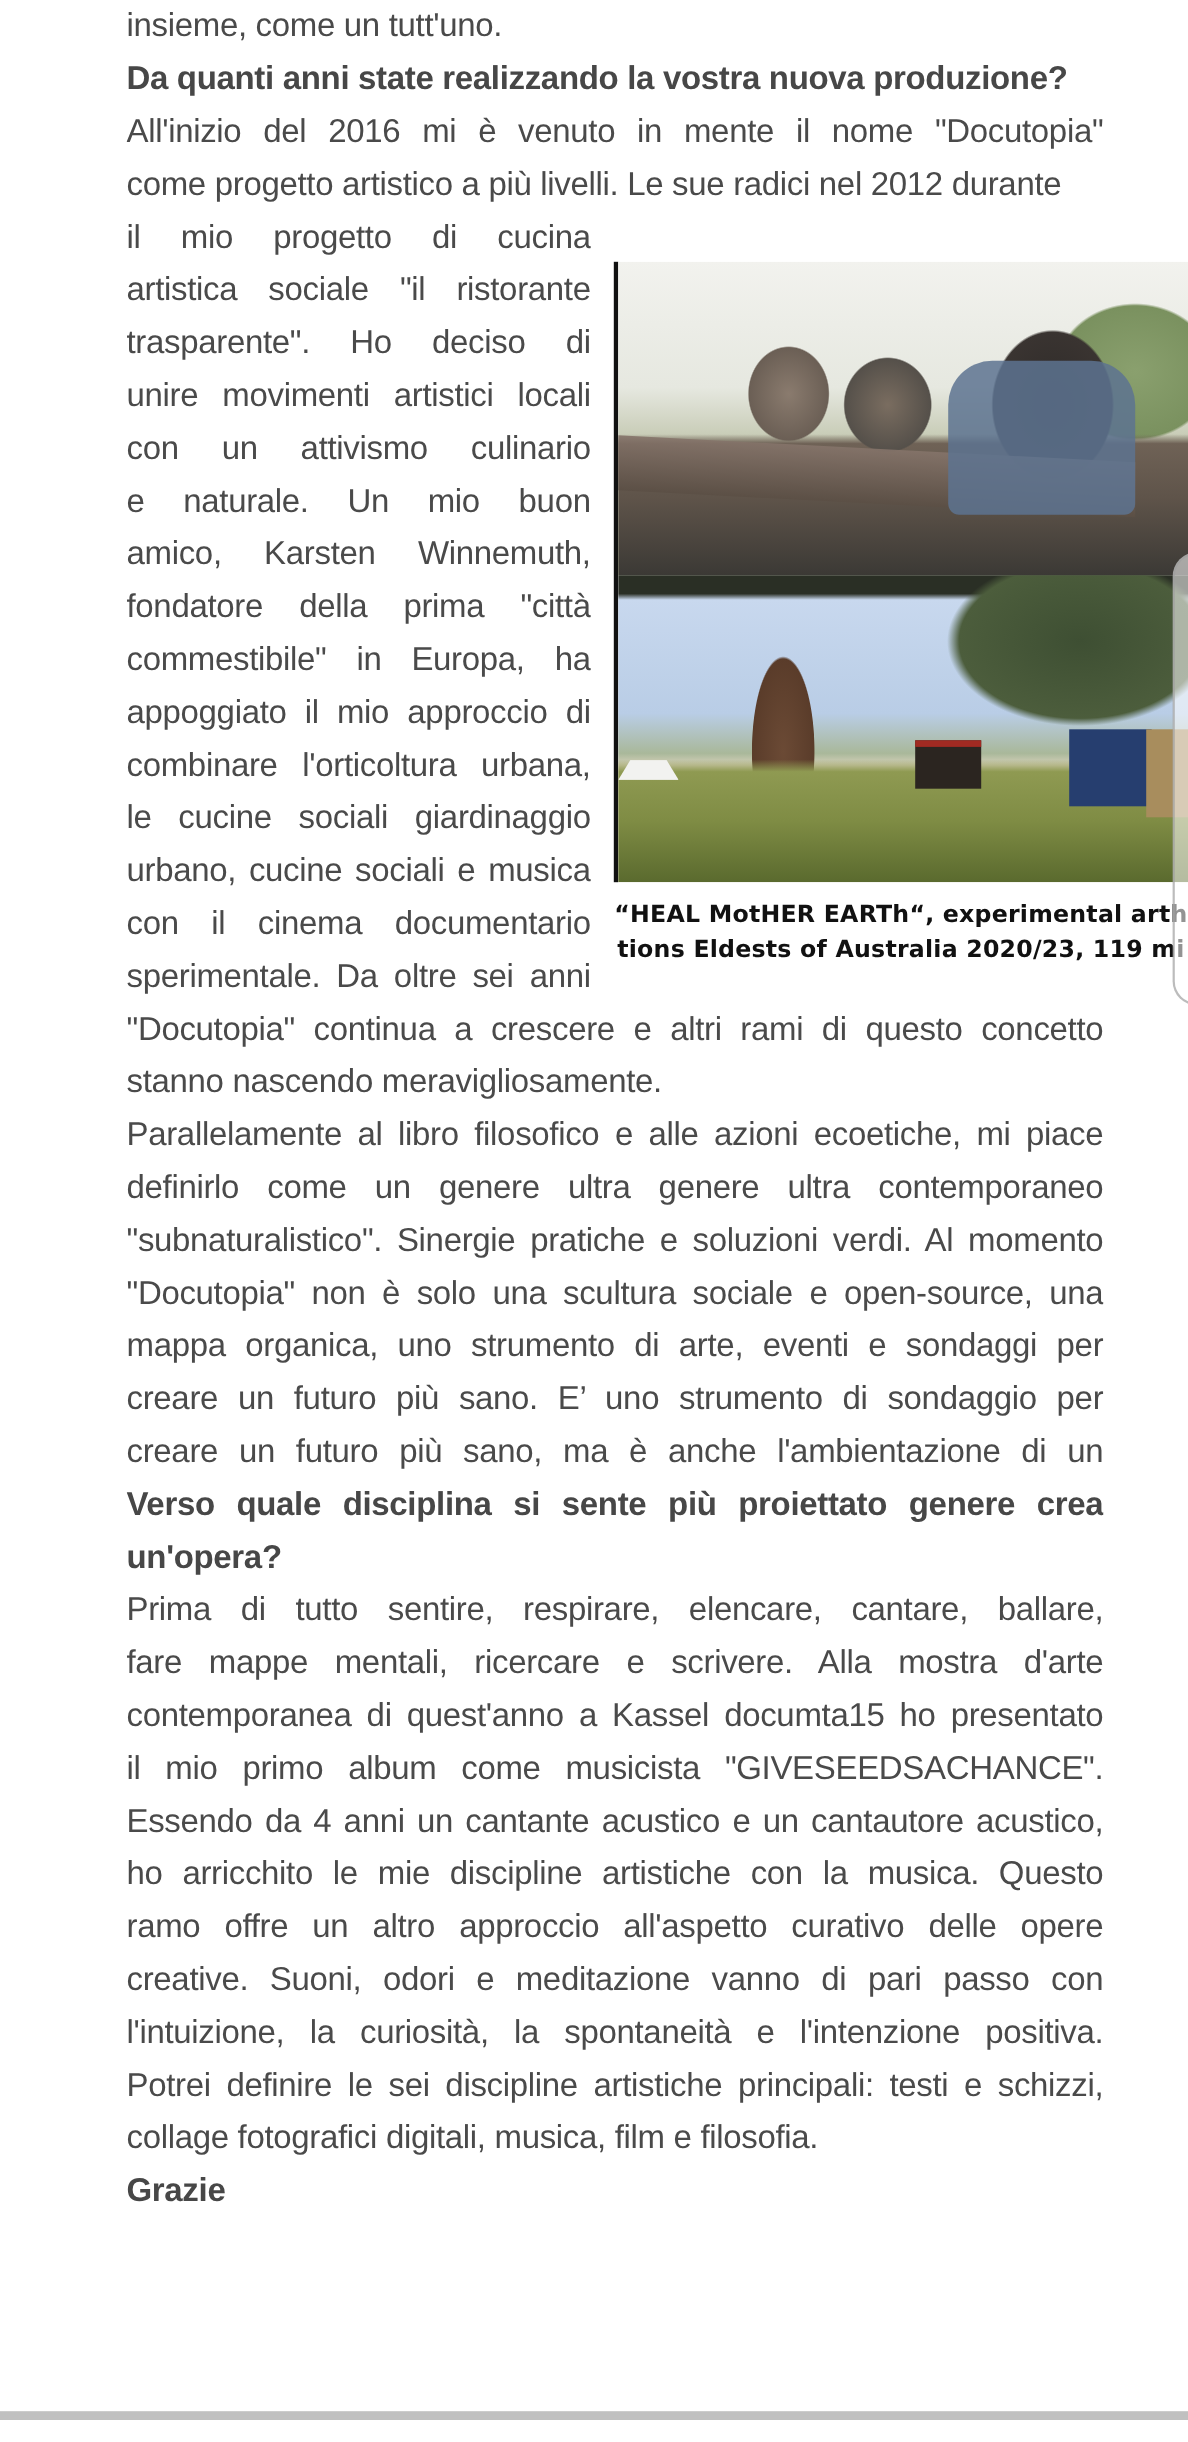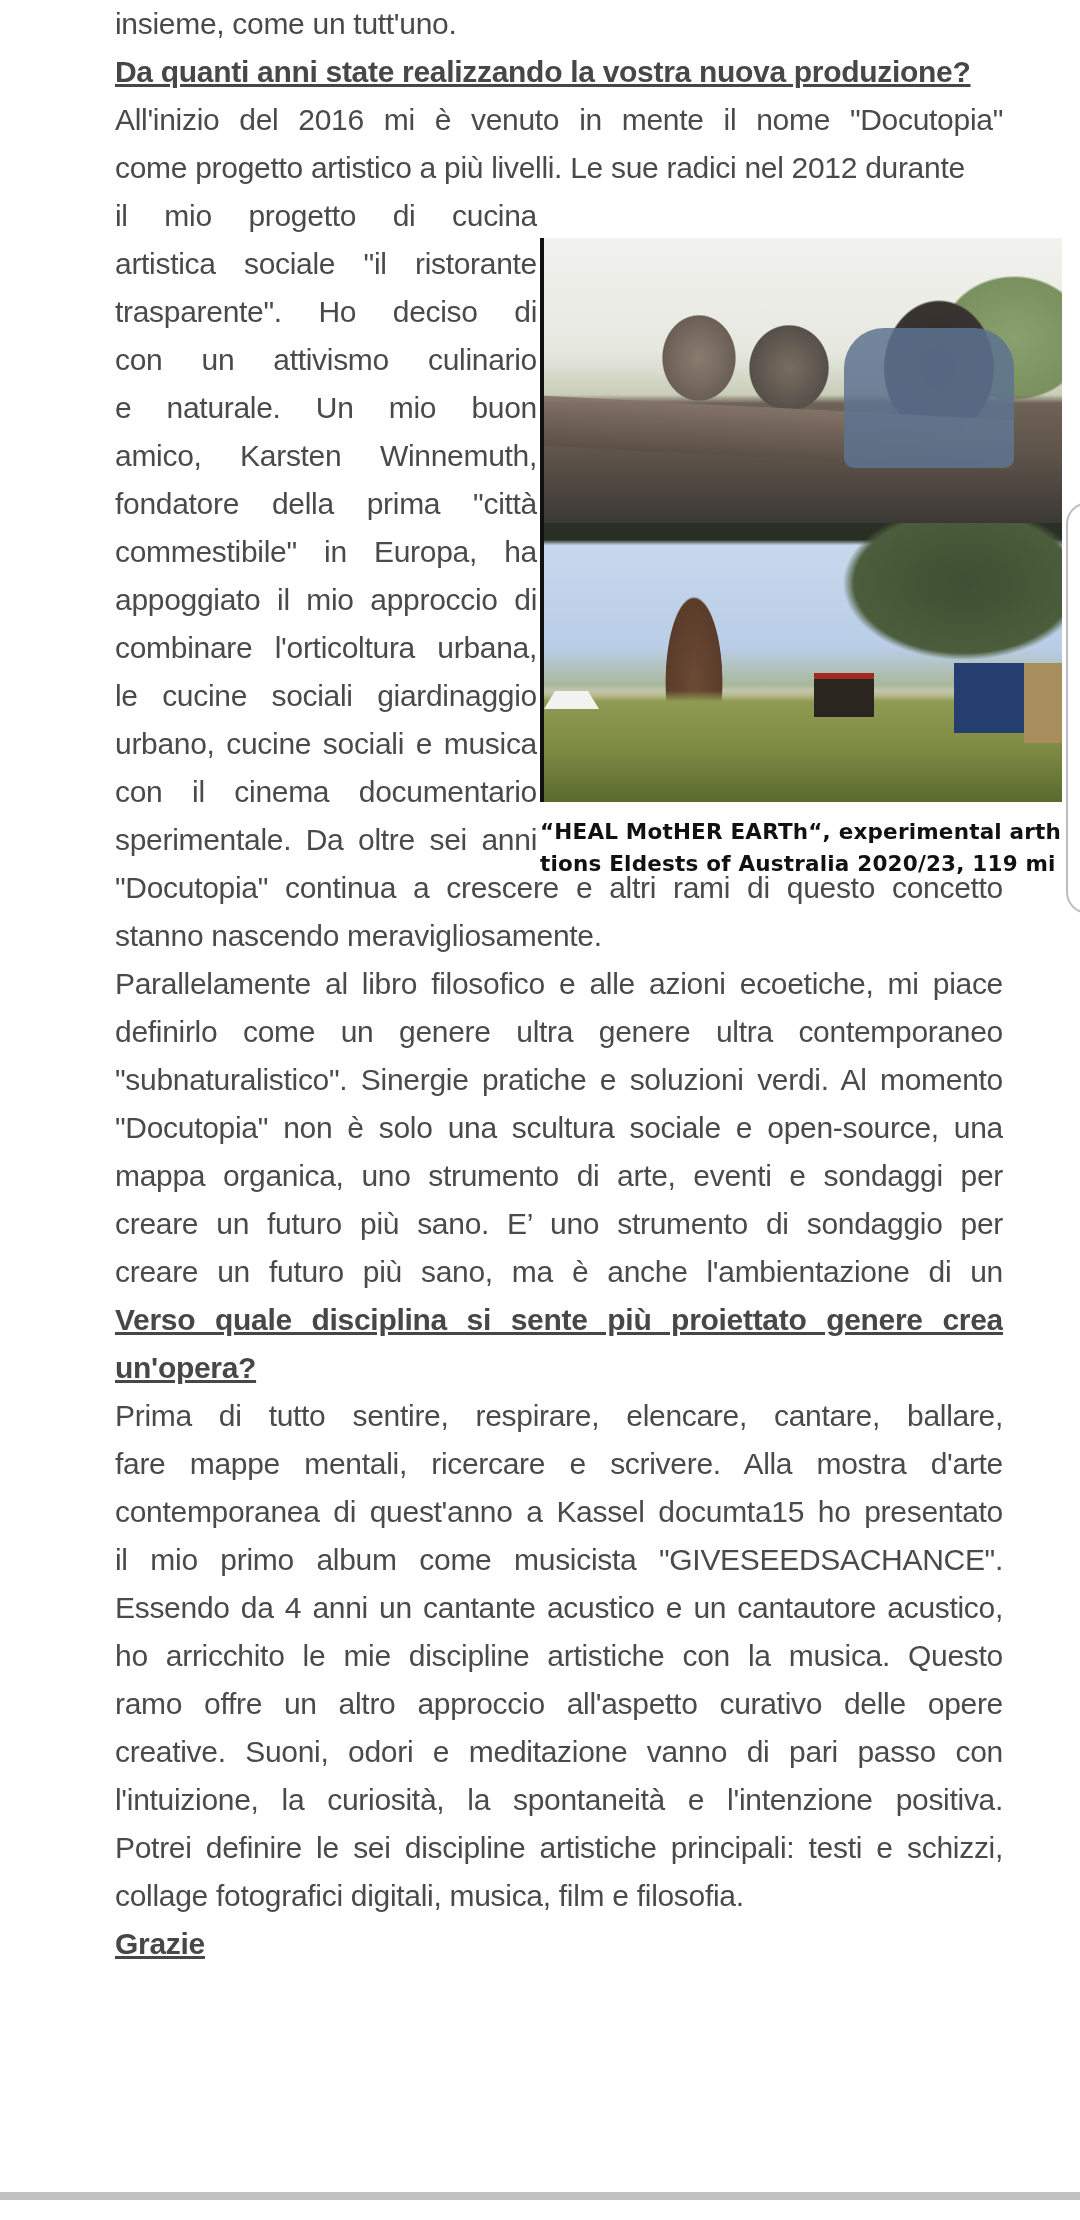--- a/index.html
+++ b/index.html
@@ -29,32 +29,32 @@
       overflow: hidden;
       letter-spacing: -0.3px;
     }
     .justify {
       text-align: justify;
       text-align-last: justify;
     }
     .bold {
       font-weight: bold;
       color: #474747;
-      text-decoration: underline;
     }
     .narrow-col {
       width: 422px;
     }
 
     
     .figure {
       position: absolute;
-      left: 540px;
+      left: 558px;
       top: 238px;
       width: 522px;
+      text-align: center;
     }
     .photo-frame {
       position: relative;
       width: 522px;
       height: 564px;
       overflow: hidden;
       border-left: 4px solid #111;
       box-sizing: border-box;
     }
     .photo-top {
@@ -165,20 +165,21 @@
 
   <div class="line bold">Da quanti anni state realizzando la vostra nuova produzione?</div>
 
   <div class="line justify">All'inizio del 2016 mi è venuto in mente il nome "Docutopia"</div>
   <div class="line">come progetto artistico a più livelli. Le sue radici nel 2012 durante</div>
 
   <div class="narrow-col">
     <div class="line justify">il mio progetto di cucina</div>
     <div class="line justify">artistica sociale "il ristorante</div>
     <div class="line justify">trasparente". Ho deciso di</div>
+    <div class="line justify">unire movimenti artistici locali</div>
     <div class="line justify">con un attivismo culinario</div>
     <div class="line justify">e naturale. Un mio buon</div>
     <div class="line justify">amico, Karsten Winnemuth,</div>
     <div class="line justify">fondatore della prima "città</div>
     <div class="line justify">commestibile" in Europa, ha</div>
     <div class="line justify">appoggiato il mio approccio di</div>
     <div class="line justify">combinare l'orticoltura urbana,</div>
     <div class="line justify">le cucine sociali giardinaggio</div>
     <div class="line justify">urbano, cucine sociali e musica</div>
     <div class="line justify">con il cinema documentario</div>

